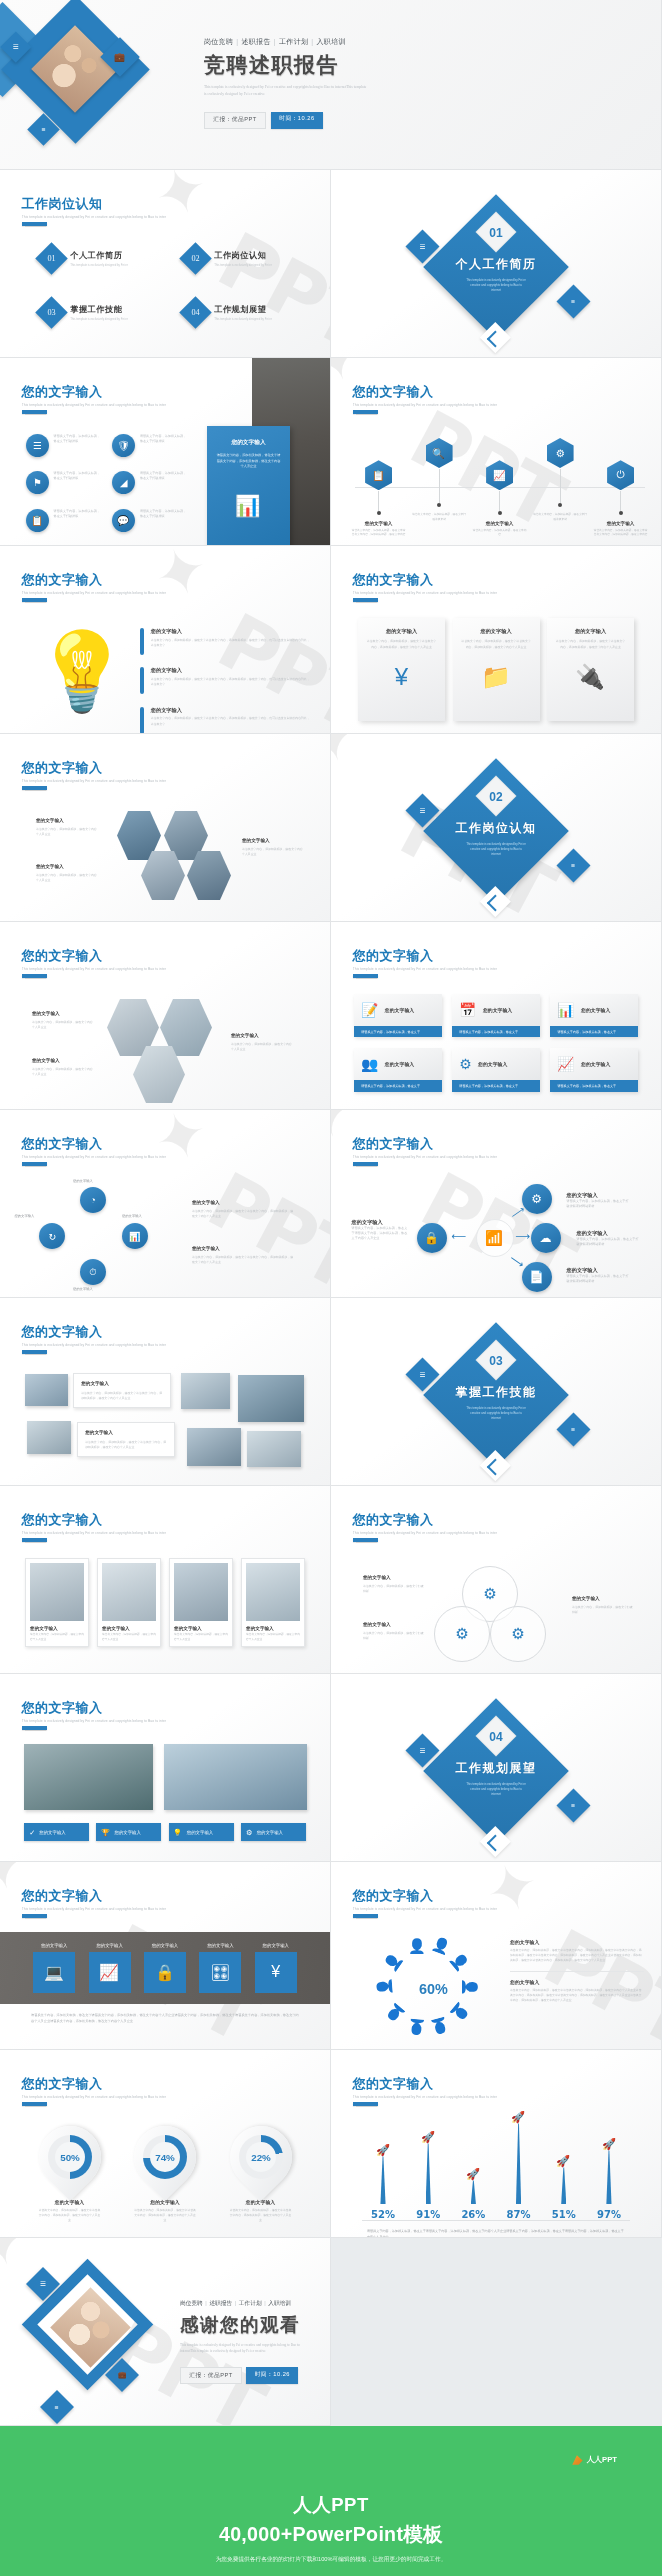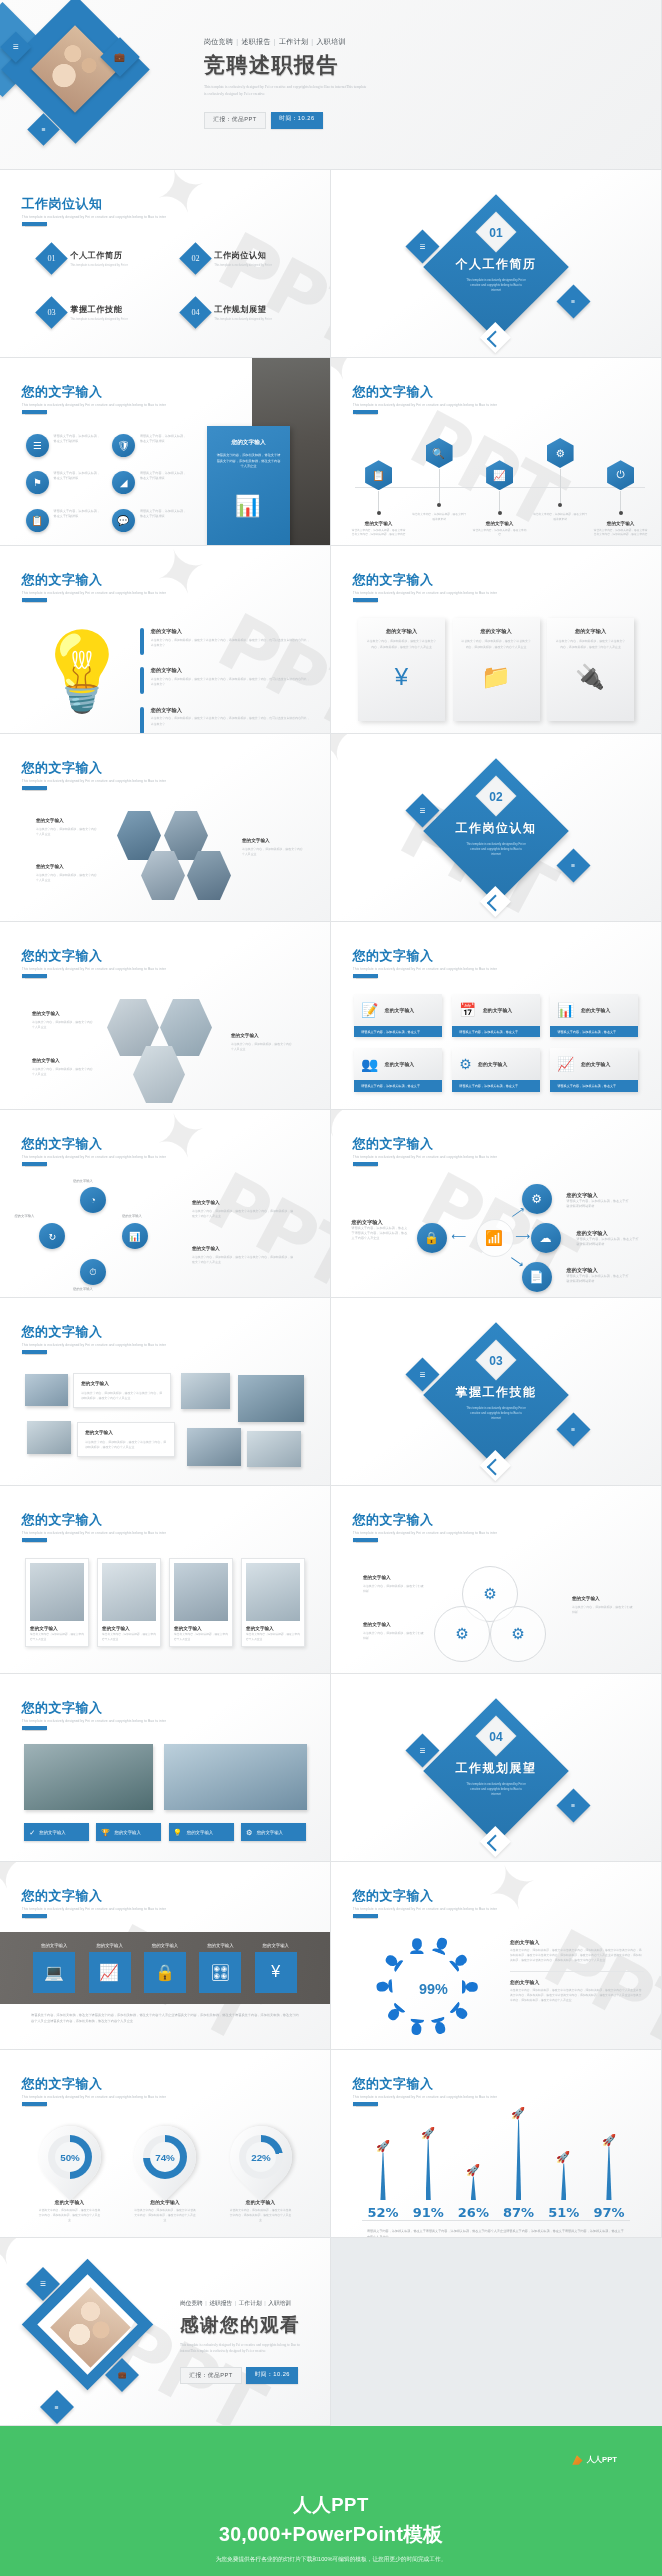--- a/index.html
+++ b/index.html
@@ -266,21 +266,21 @@
   .pin h5 { font-size:4.9px; color:#3c3c3c; margin-top:11.3px; }
   .pin p  { font-size:2.8px; color:#b9bdc1; line-height:1.75; margin-top:3.1px; padding:0 7.2px; }
 
   
   .rockets { position:absolute; left:36px; right:36px; top:72px; height:98px;
              display:flex; align-items:flex-end; justify-content:space-between; }
   .rk { width:32px; text-align:center; position:relative; }
   .rk .ic { font-size:11.3px; color:#2a7fbe; line-height:1; }
   .rk .trail { width:5.2px; margin:0 auto; background:#2a7fbe;
                clip-path:polygon(42% 0,58% 0,100% 100%,0 100%); }
-  .rk .val { font-size:13px; font-weight:bold; color:#2a7fbe; margin-top:4.6px;
+  .rk .val { font-size:10px; font-weight:bold; color:#2a7fbe; margin-top:4.6px;
              font-family:"DejaVu Sans",sans-serif; }
   .baseline { position:absolute; left:31px; right:31px; top:170px; height:0.5px; background:#e0e2e4; }
   .rkfoot { position:absolute; left:36px; right:36px; top:179px;
             font-size:3.1px; color:#9da1a5; line-height:1.8; }
 
   
   .ty-left { position:absolute; left:12.4px; top:15.5px; width:155px; height:160px; }
   .ty-dia { position:absolute; left:29px; top:24px; width:93px; height:93px;
             border:11.3px solid #2a7fbe; transform:rotate(45deg);
             box-shadow:1.5px 2.1px 4.6px rgba(0,0,0,.18); }
@@ -901,21 +901,21 @@
       <div class="p" style="left:30px;top:0;color:#2a7fbe;transform:rotate(0deg);">👤</div>
       <div class="p" style="left:54px;top:0;color:#2a7fbe;transform:rotate(20deg);">👤</div>
       <div class="p" style="left:73px;top:15.5px;color:#2a7fbe;transform:rotate(50deg);">👤</div>
       <div class="p" style="left:83px;top:41px;color:#2a7fbe;transform:rotate(90deg);">👤</div>
       <div class="p" style="left:73px;top:66px;color:#2a7fbe;transform:rotate(130deg);">👤</div>
       <div class="p" style="left:53px;top:80px;color:#2a7fbe;transform:rotate(165deg);">👤</div>
       <div class="p" style="left:30px;top:81px;color:#2a7fbe;transform:rotate(185deg);">👤</div>
       <div class="p" style="left:8.2px;top:67px;color:#e2e5e7;transform:rotate(220deg);">👤</div>
       <div class="p" style="left:-2.1px;top:41px;color:#e2e5e7;transform:rotate(265deg);">👤</div>
       <div class="p" style="left:7.2px;top:15.5px;color:#e2e5e7;transform:rotate(305deg);">👤</div>
-      <div class="pct">99%</div>
+      <div class="pct">60%</div>
     </div>
     <div class="side2">
       <div class="blk">
           <h5>您的文字输入</h5>
           <p>请替换文字内容，添加相关标题，修改文字请替换文字内容，添加相关标题，修改文字请替换文字内容，添加相关标题，修改文字请替换文字内容，添加相关标题，修改文字内容个人及企业请替换文字内容，添加相关标题，修改文字请替换文字内容，添加相关标题，修改文字内容个人及企业</p>
         </div>
       <div class="blk">
           <h5>您的文字输入</h5>
           <p>请替换文字内容，添加相关标题，修改文字请替换文字内容，添加相关标题，修改文字内容个人及企业请替换文字内容，添加相关标题，修改文字请替换文字内容，添加相关标题，修改文字内容个人及企业请替换文字内容，添加相关标题，修改文字内容个人及企业</p>
         </div>
@@ -1029,18 +1029,18 @@
       </div>
     </div>
   </div>
 
   <div class="promo">
     <div class="brand">
       <span class="logo"></span>
       <span>人人PPT</span>
     </div>
     <h1>人人PPT</h1>
-    <h2>30,000+PowerPoint模板</h2>
+    <h2>40,000+PowerPoint模板</h2>
     <p>为您免费提供各行各业的的幻灯片下载和100%可编辑的模板，让您用更少的时间完成工作。</p>
   </div>
 
 </div>
 
 
 </body></html>

